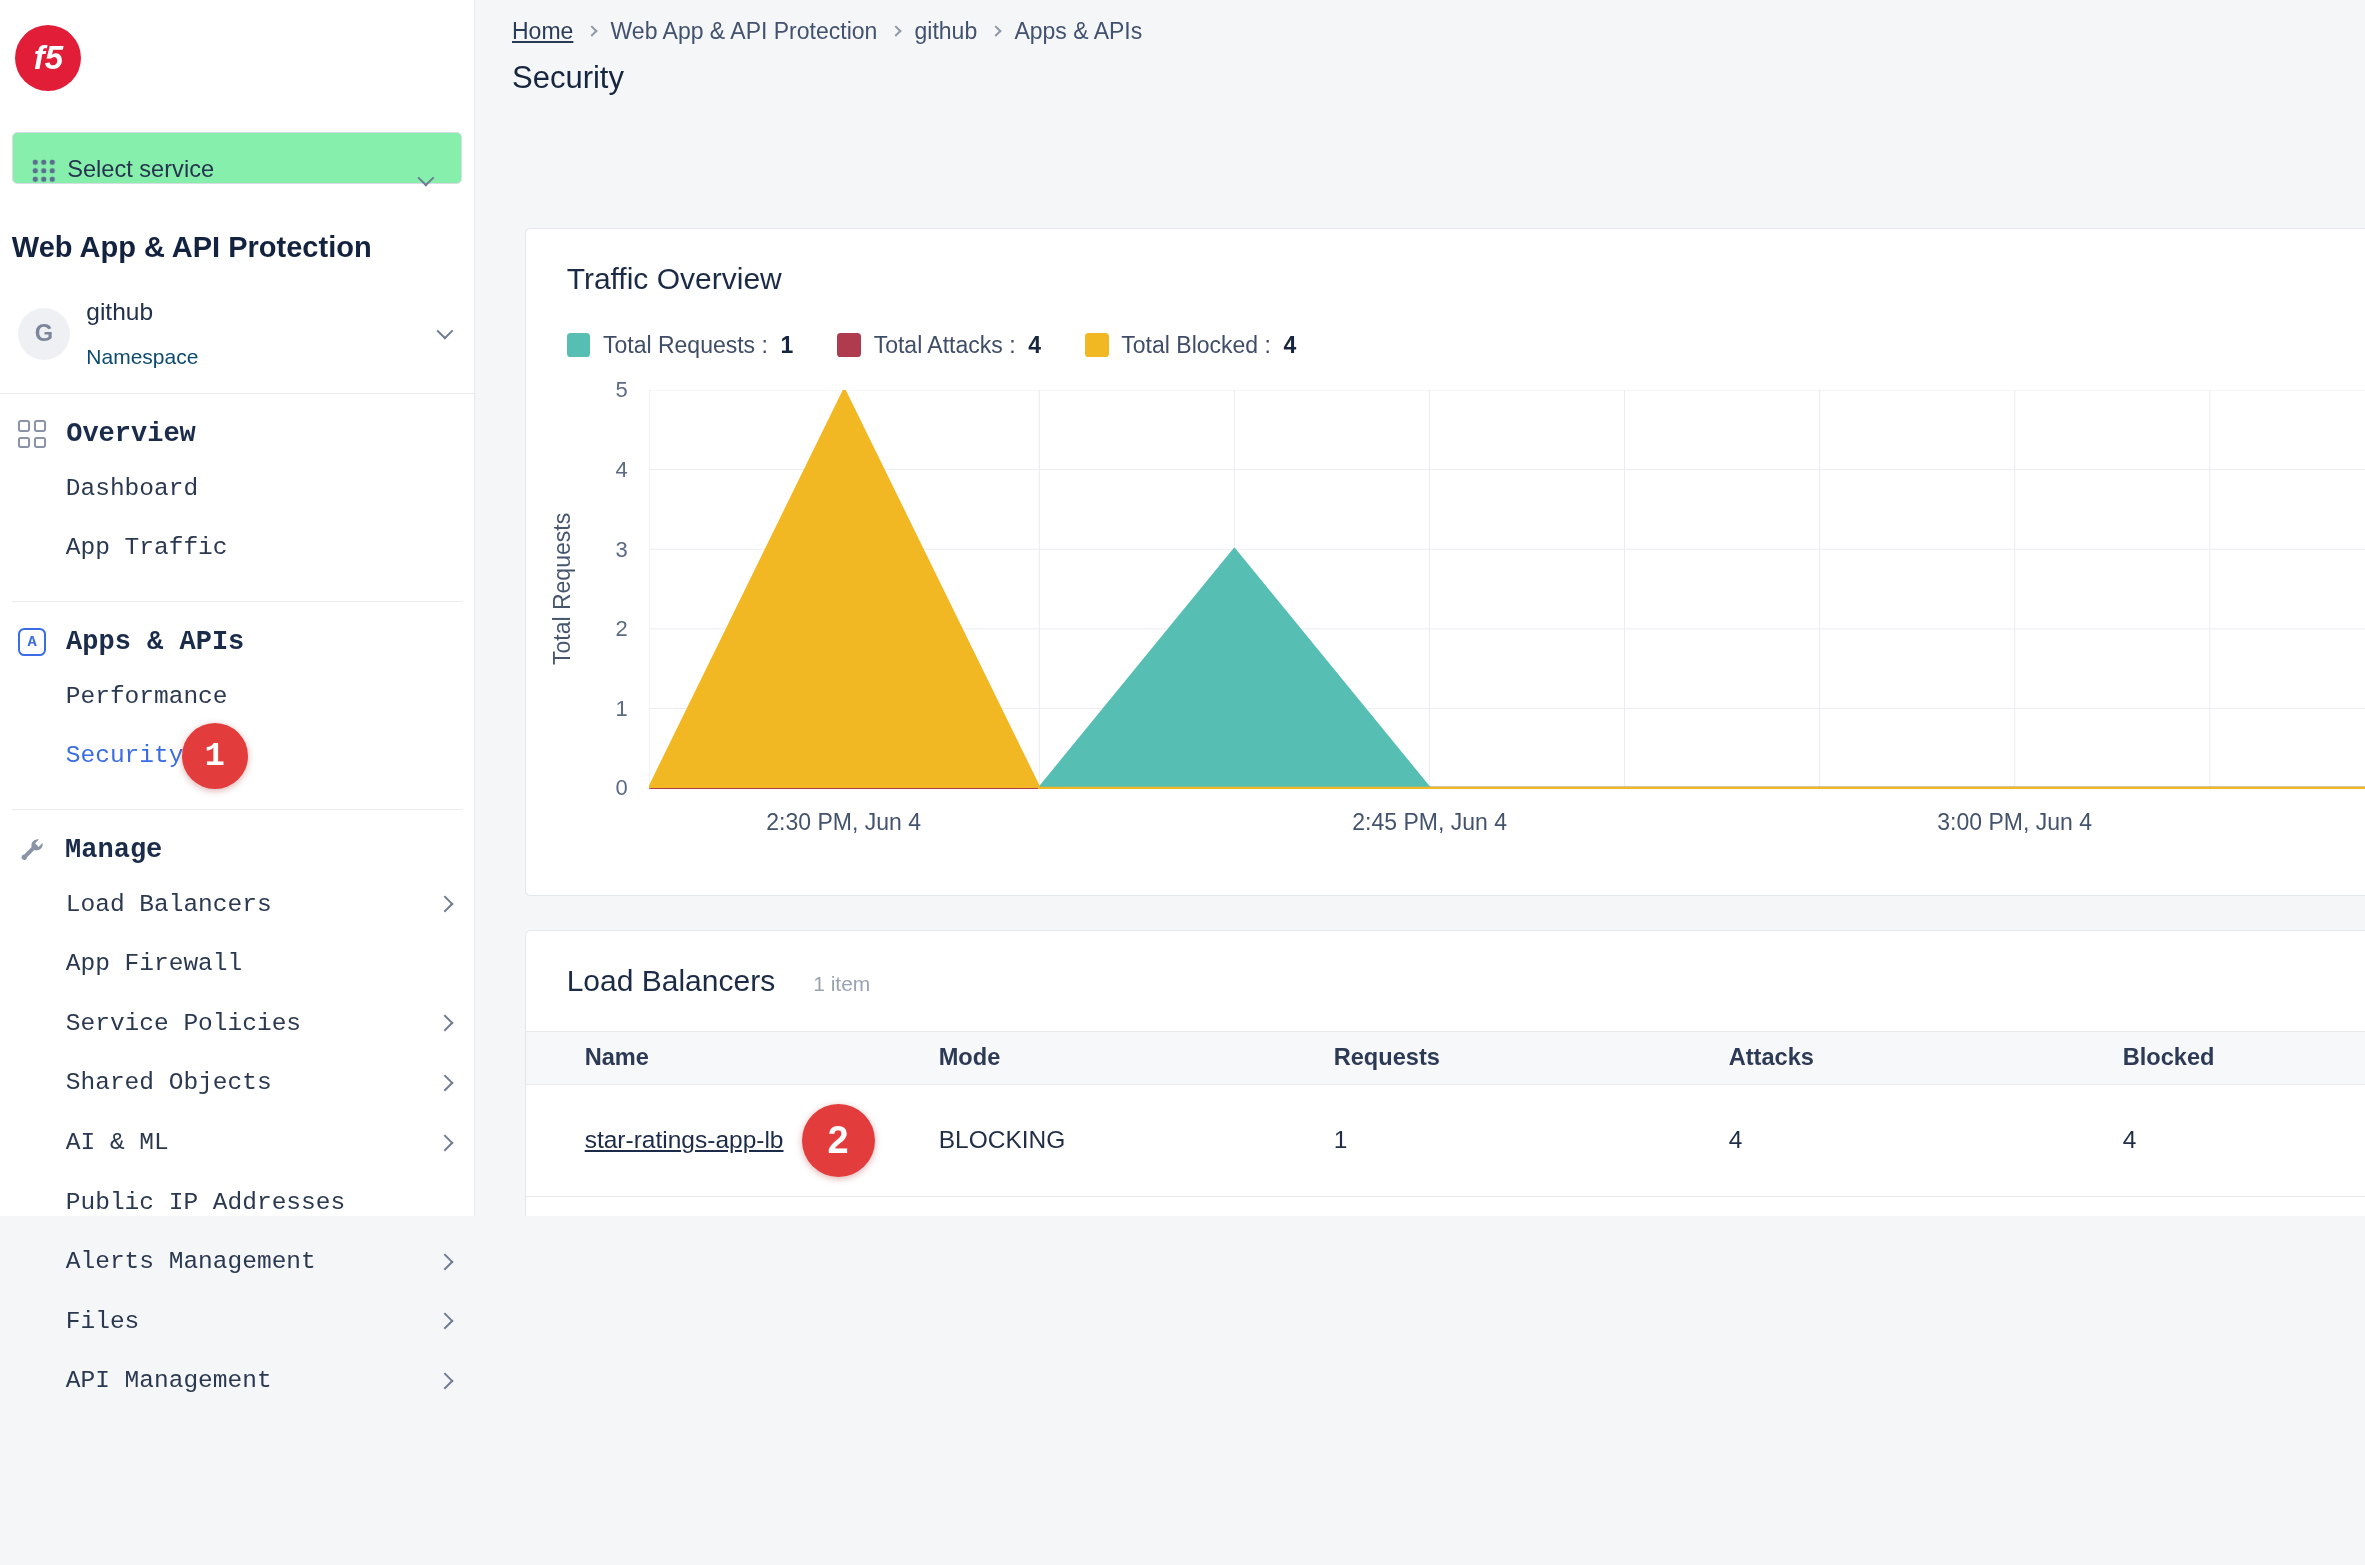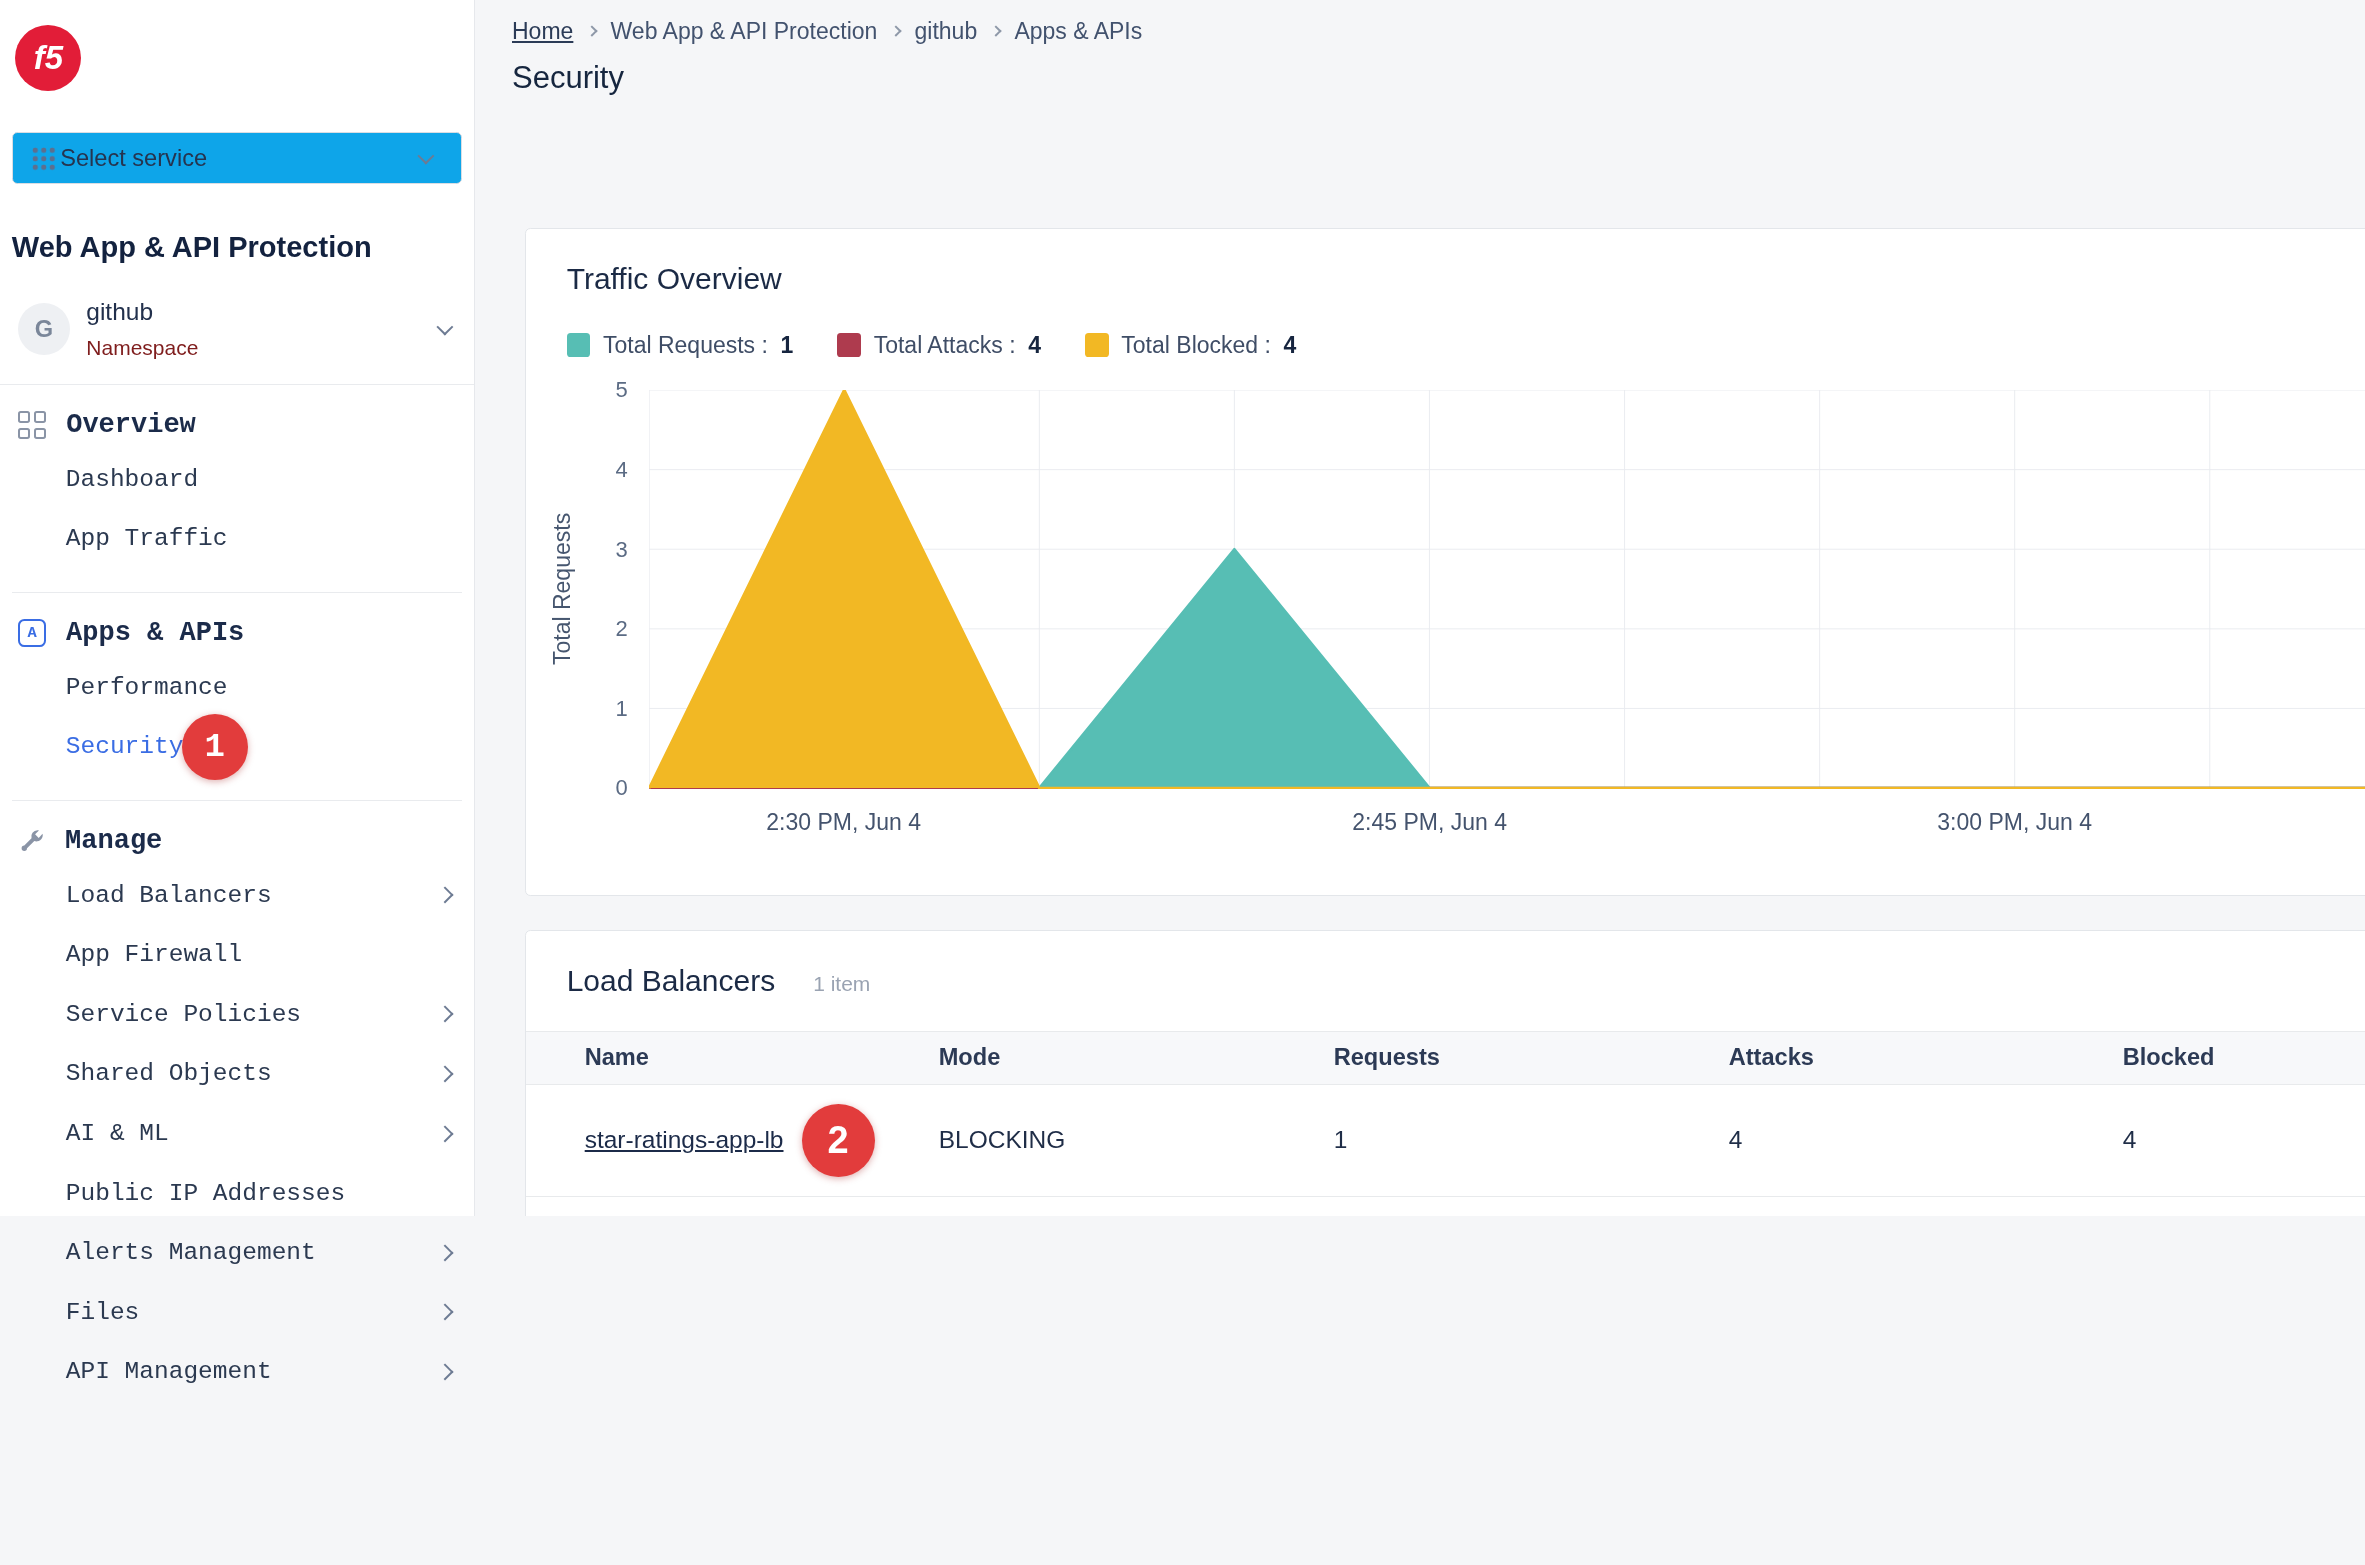--- a/index.html
+++ b/index.html
@@ -20,22 +20,22 @@
   }
   .logo {
     margin: 25.4px 0 0 15.4px;
     width: 66px; height: 66px; border-radius: 50%;
     background: #e21d38; color: #fff;
     display: flex; align-items: center; justify-content: center;
     font-weight: 700; font-style: italic; font-size: 33px;
   }
   .select-service {
     margin: 41px 11.8px 0 11.8px; height: 52px;
-    border: 0.9px solid #d9dde3; border-radius: 5.4px; background: #0ea5e9;
-    display: flex; align-items: center; padding: 0 18px; gap: 4px;
+    border: 0.9px solid #d9dde3; border-radius: 5.4px; background: #86efac;
+    display: flex; align-items: flex-end; padding: 0 18px; gap: 11px;
     cursor: pointer;
   }
   .grid-icon {
     width: 25.4px; height: 25.4px; flex-shrink: 0;
     background-image: radial-gradient(circle, #5d6f8e 2.4px, transparent 3px);
     background-size: 8.5px 8.5px; background-position: 0 0;
   }
   .select-label { font-size: 23.6px; color: #26344f; }
   .chev {
     width: 11.8px; height: 11.8px; display: inline-block;
@@ -51,21 +51,21 @@
     font-size: 29px; font-weight: 700; color: #13223f;
   }
   .namespace { margin: 34px 11.8px 0 18px; display: flex; align-items: center; gap: 16.3px; cursor: pointer; }
   .avatar {
     width: 52px; height: 52px; border-radius: 50%;
     background: #eef0f3; color: #7a8699;
     display: flex; align-items: center; justify-content: center;
     font-size: 23.6px; font-weight: 700;
   }
   .ns-name { font-size: 24.5px; color: #22304c; }
-  .ns-sub { font-size: 21px; color: #7f1d1d; margin-top: 10px; }
+  .ns-sub { font-size: 21px; color: #0c4a6e; margin-top: 19px; }
 
   .divider { height: 0.9px; background: #e9ebee; margin-top: 23.6px; }
 
   .side-section { padding: 0 11.8px; font-family: Liberation Mono, monospace; }
   .section-header {
     display: flex; align-items: center; gap: 20px;
     margin: 25.4px 0 9px 6.3px; cursor: pointer;
   }
   .section-title { font-size: 27px; font-weight: 700; color: #1b2b4a; }
   .icon-grid2 { display: grid; grid-template-columns: 11.8px 11.8px; grid-gap: 4.5px; }

